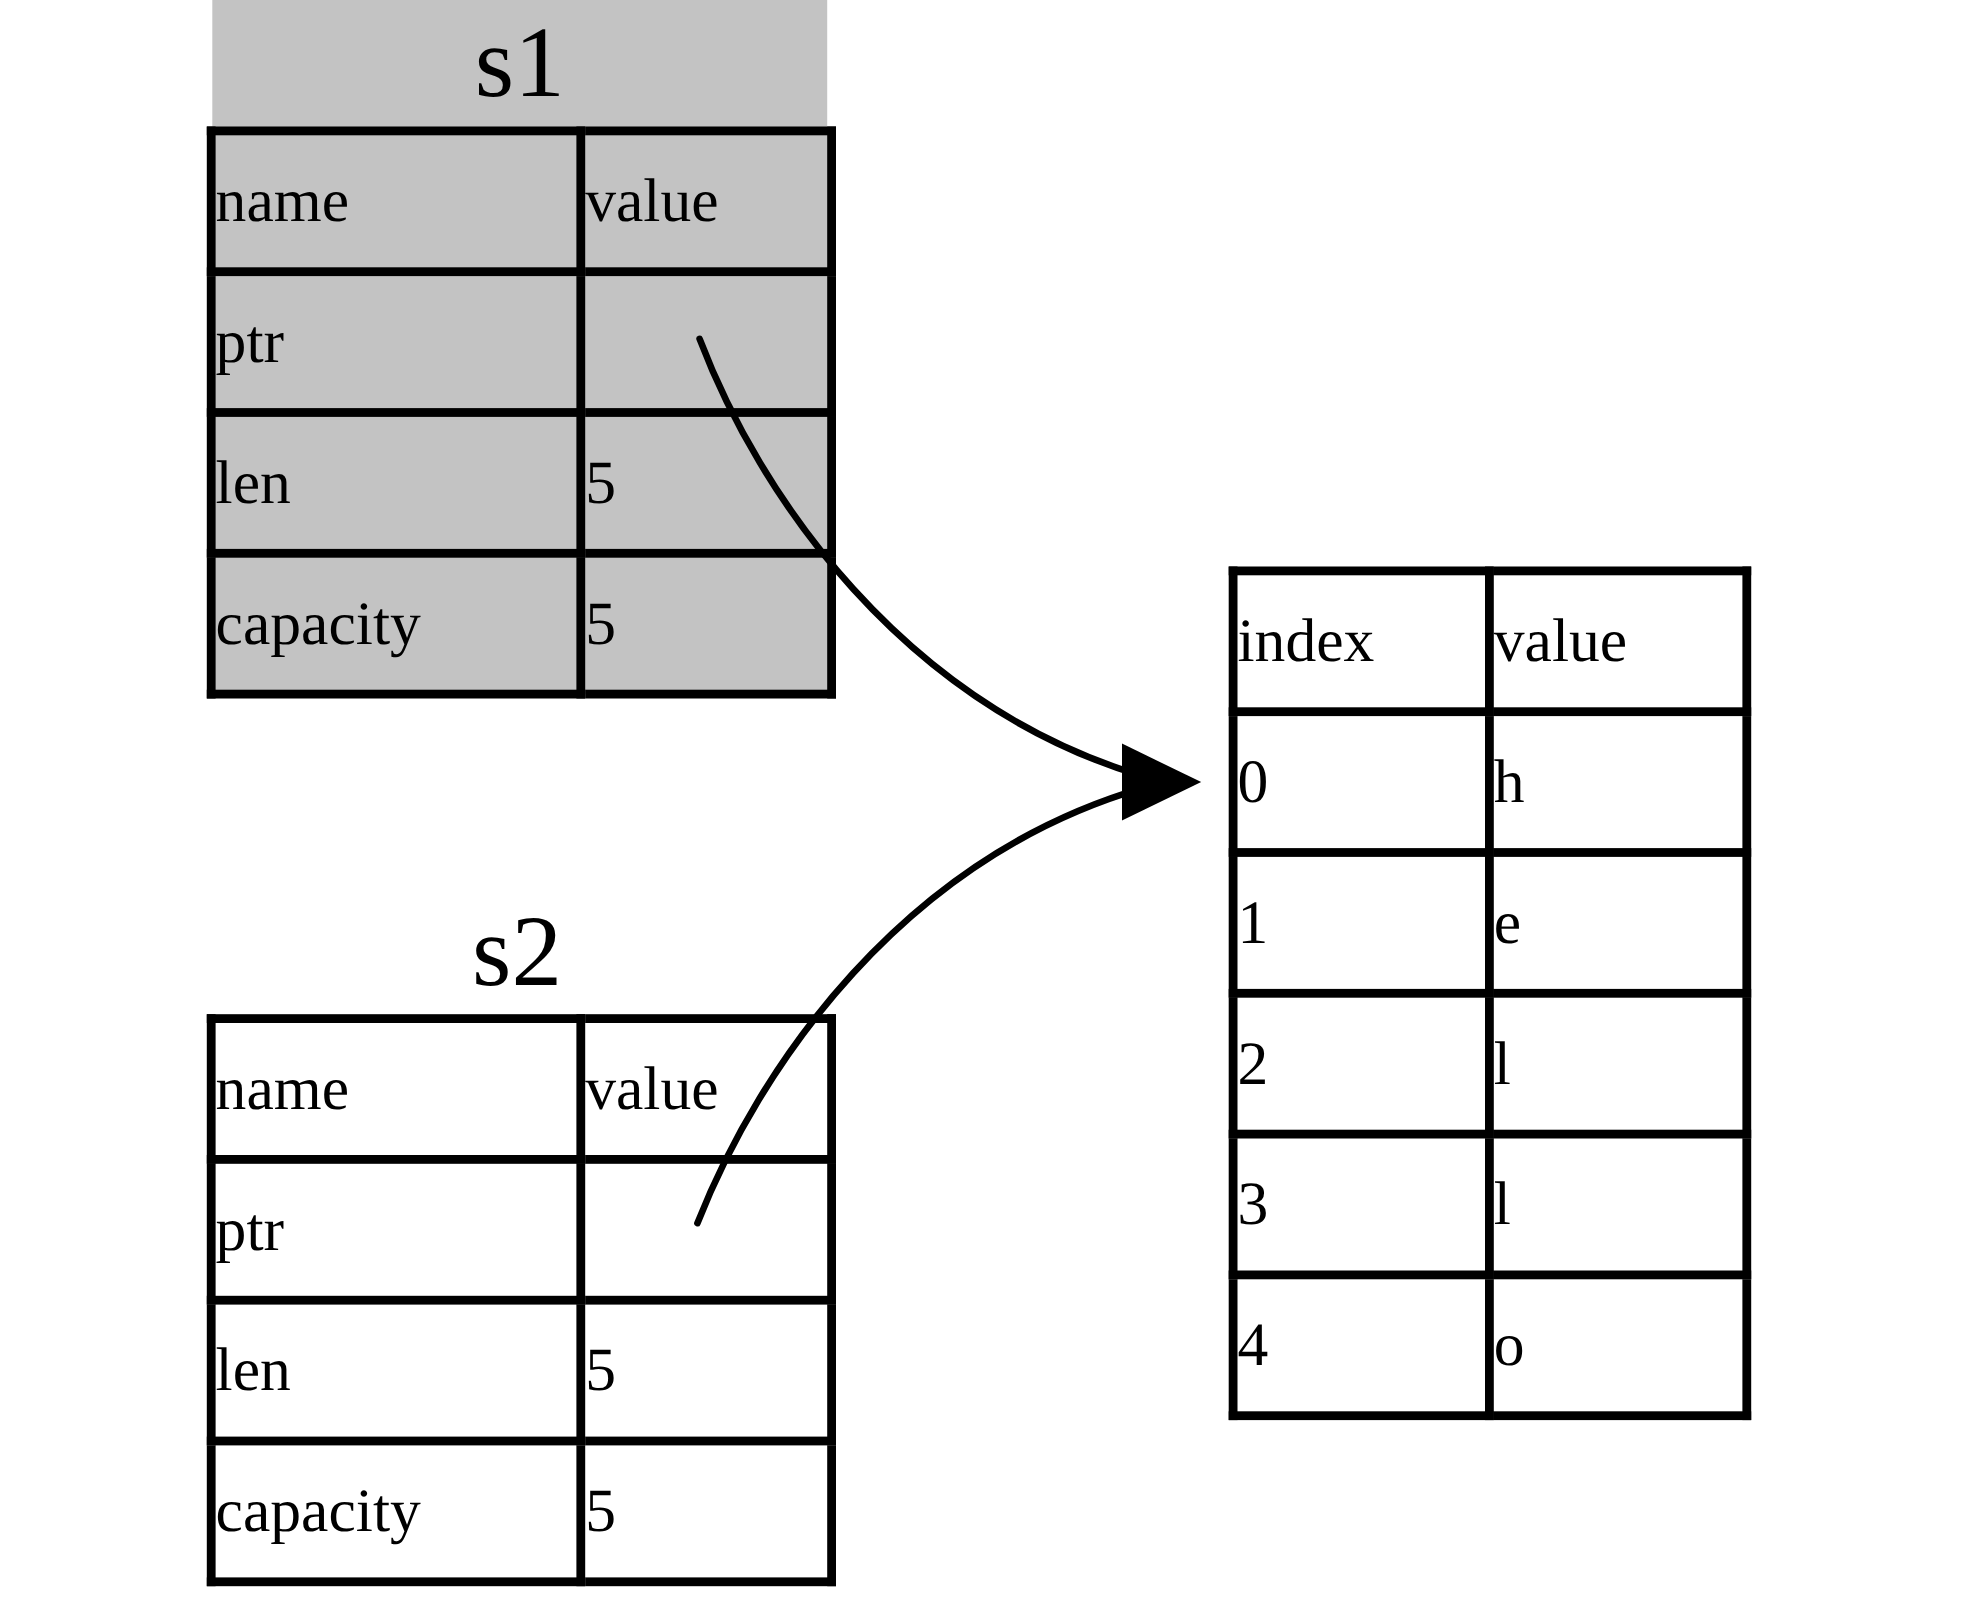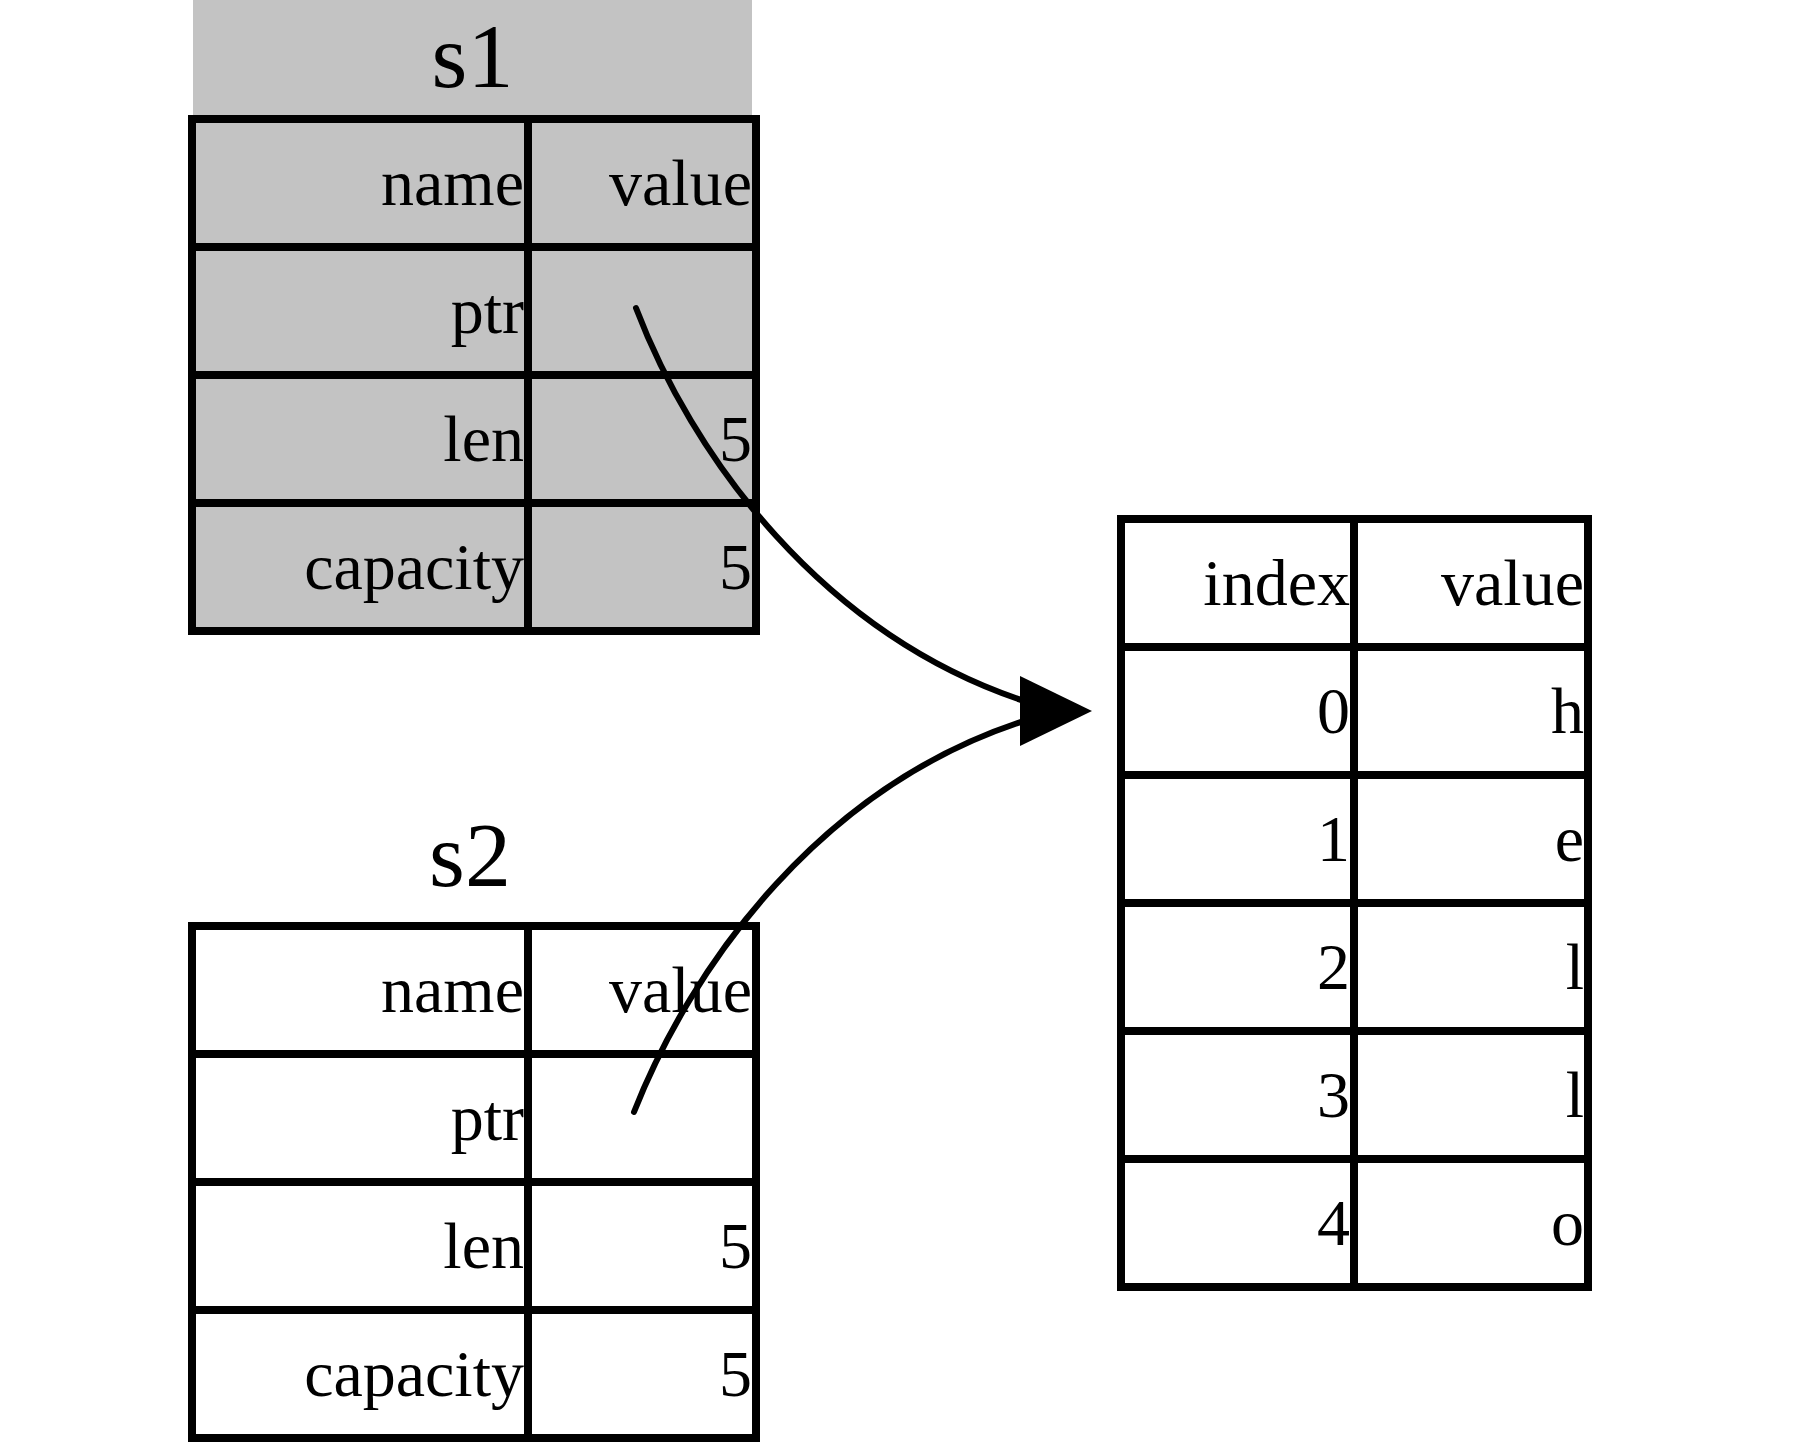--- a/index.html
+++ b/index.html
@@ -17,24 +17,24 @@
   table.diagram-table {
     position: absolute;
     border-collapse: collapse;
     table-layout: fixed;
   }
   table.diagram-table th,
   table.diagram-table td {
     border: 8px solid #000000;
     padding: 0;
     height: 120px;
-    text-align: right;
+    text-align: left;
     vertical-align: middle;
     font-weight: normal;
-    font-size: 66px;
+    font-size: 56px;
     line-height: 1;
   }
   #s1-table { left: 188px; top: 115px; width: 564px; }
   #s1-table th, #s1-table td { background: #c3c3c3; }
   #s2-table { left: 188px; top: 922px; width: 564px; }
   #s2-table th, #s2-table td { background: #ffffff; }
   #heap-table { left: 1085px; top: 515px; width: 467px; margin-left: 32px; }
   #heap-table th, #heap-table td { background: #ffffff; }
 
   col.struct-name-col  { width: 336px; }
@@ -46,21 +46,21 @@
   .s1-title-band {
     position: absolute;
     left: 193px; top: 0; width: 559px; height: 119px;
     background: #c3c3c3;
     display: flex; align-items: center; justify-content: center;
   }
   .s1-title-band .title-text { font-size: 92px; line-height: 1; transform: translateY(-4px); }
   .s2-title-wrap {
     position: absolute;
     left: 188px; top: 800px; width: 564px; height: 110px;
-    display: flex; align-items: center; justify-content: center;
+    display: flex; align-items: flex-end; justify-content: center;
   }
   .s2-title-wrap .title-text { font-size: 92px; line-height: 1; }
 
   
   svg.arrows-overlay {
     position: absolute;
     left: 0; top: 0;
     width: 1806px; height: 1456px;
     pointer-events: none;
   }

